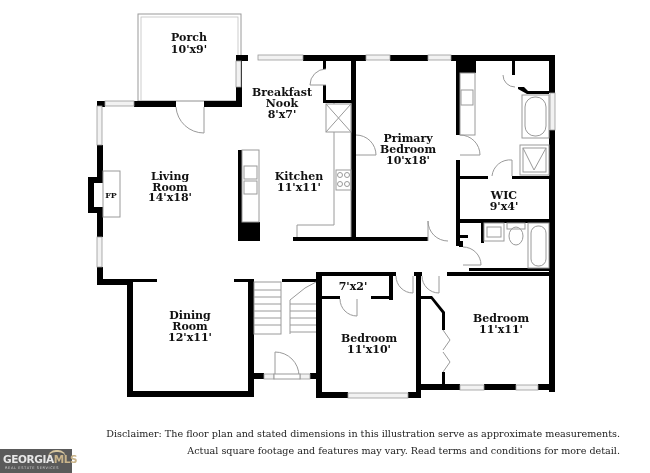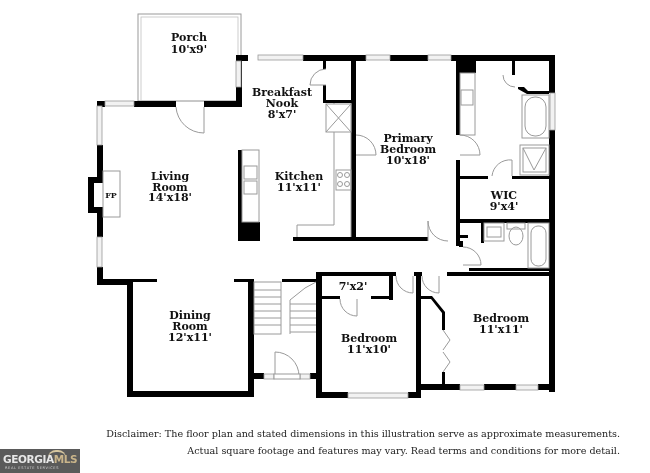--- a/index.html
+++ b/index.html
@@ -6,21 +6,21 @@
   body { width: 650px; height: 473px; position: relative; overflow: hidden; font-family: "DejaVu Serif", "Liberation Serif", serif; }
   #plan { position: absolute; left: 0; top: 0; width: 650px; height: 473px; }
   .wall { fill: #000; }
   .thin { stroke: #9a9a9a; stroke-width: 1; fill: none; }
   .thinf { stroke: #9a9a9a; stroke-width: 1; fill: #fff; }
   .win { fill: #f2f2f2; stroke: #9a9a9a; stroke-width: 0.8; }
   .room-label { font-family: "DejaVu Serif", "Liberation Serif", serif; font-weight: bold; font-size: 11px; fill: #111; text-anchor: middle; }
   .dim-label { font-family: "DejaVu Serif", "Liberation Serif", serif; font-weight: bold; font-size: 11px; fill: #111; text-anchor: middle; }
   .fp-label { font-family: "DejaVu Serif", "Liberation Serif", serif; font-weight: bold; font-size: 8px; fill: #111; text-anchor: middle; }
   .disclaimer { position: absolute; left: 60px; width: 560px; text-align: right; font-family: "DejaVu Serif", "Liberation Serif", serif; font-size: 9.6px; color: #222; line-height: 13px; }
-  .logo { position: absolute; left: 0; top: 449px; width: 80px; height: 24px; background: #5a5a5a; }
+  .logo { position: absolute; left: 0; top: 449px; width: 72px; height: 24px; background: #5a5a5a; }
   .logo-text { position: absolute; left: 3px; top: 4px; font-family: "DejaVu Sans", "Liberation Sans", sans-serif; font-size: 10.5px; font-weight: bold; color: #e8e8e8; letter-spacing: -0.4px; white-space: nowrap; }
   .logo-text .mls { color: #c9b48a; }
   .logo-sub { position: absolute; left: 5px; top: 17px; font-family: "DejaVu Sans", "Liberation Sans", sans-serif; font-size: 3.6px; color: #cfcfcf; letter-spacing: 0.6px; white-space: nowrap; }
   .logo-roof { position: absolute; left: 48px; top: 1px; width: 18px; height: 6px; border-top: 2px solid #d7c7a0; border-radius: 10px 10px 0 0; }
 </style>
 </head>
 <body>
 
 <svg id="plan" viewBox="0 0 650 473" xmlns="http://www.w3.org/2000/svg">
 

